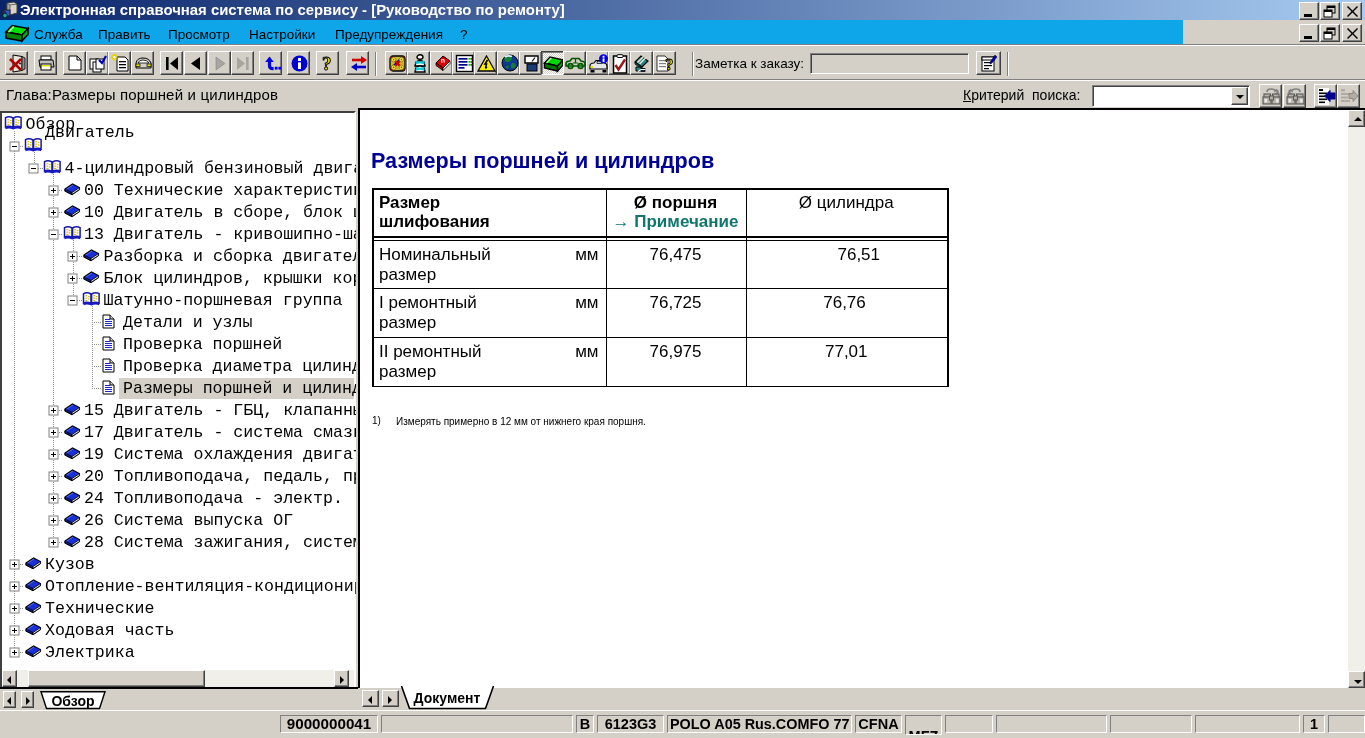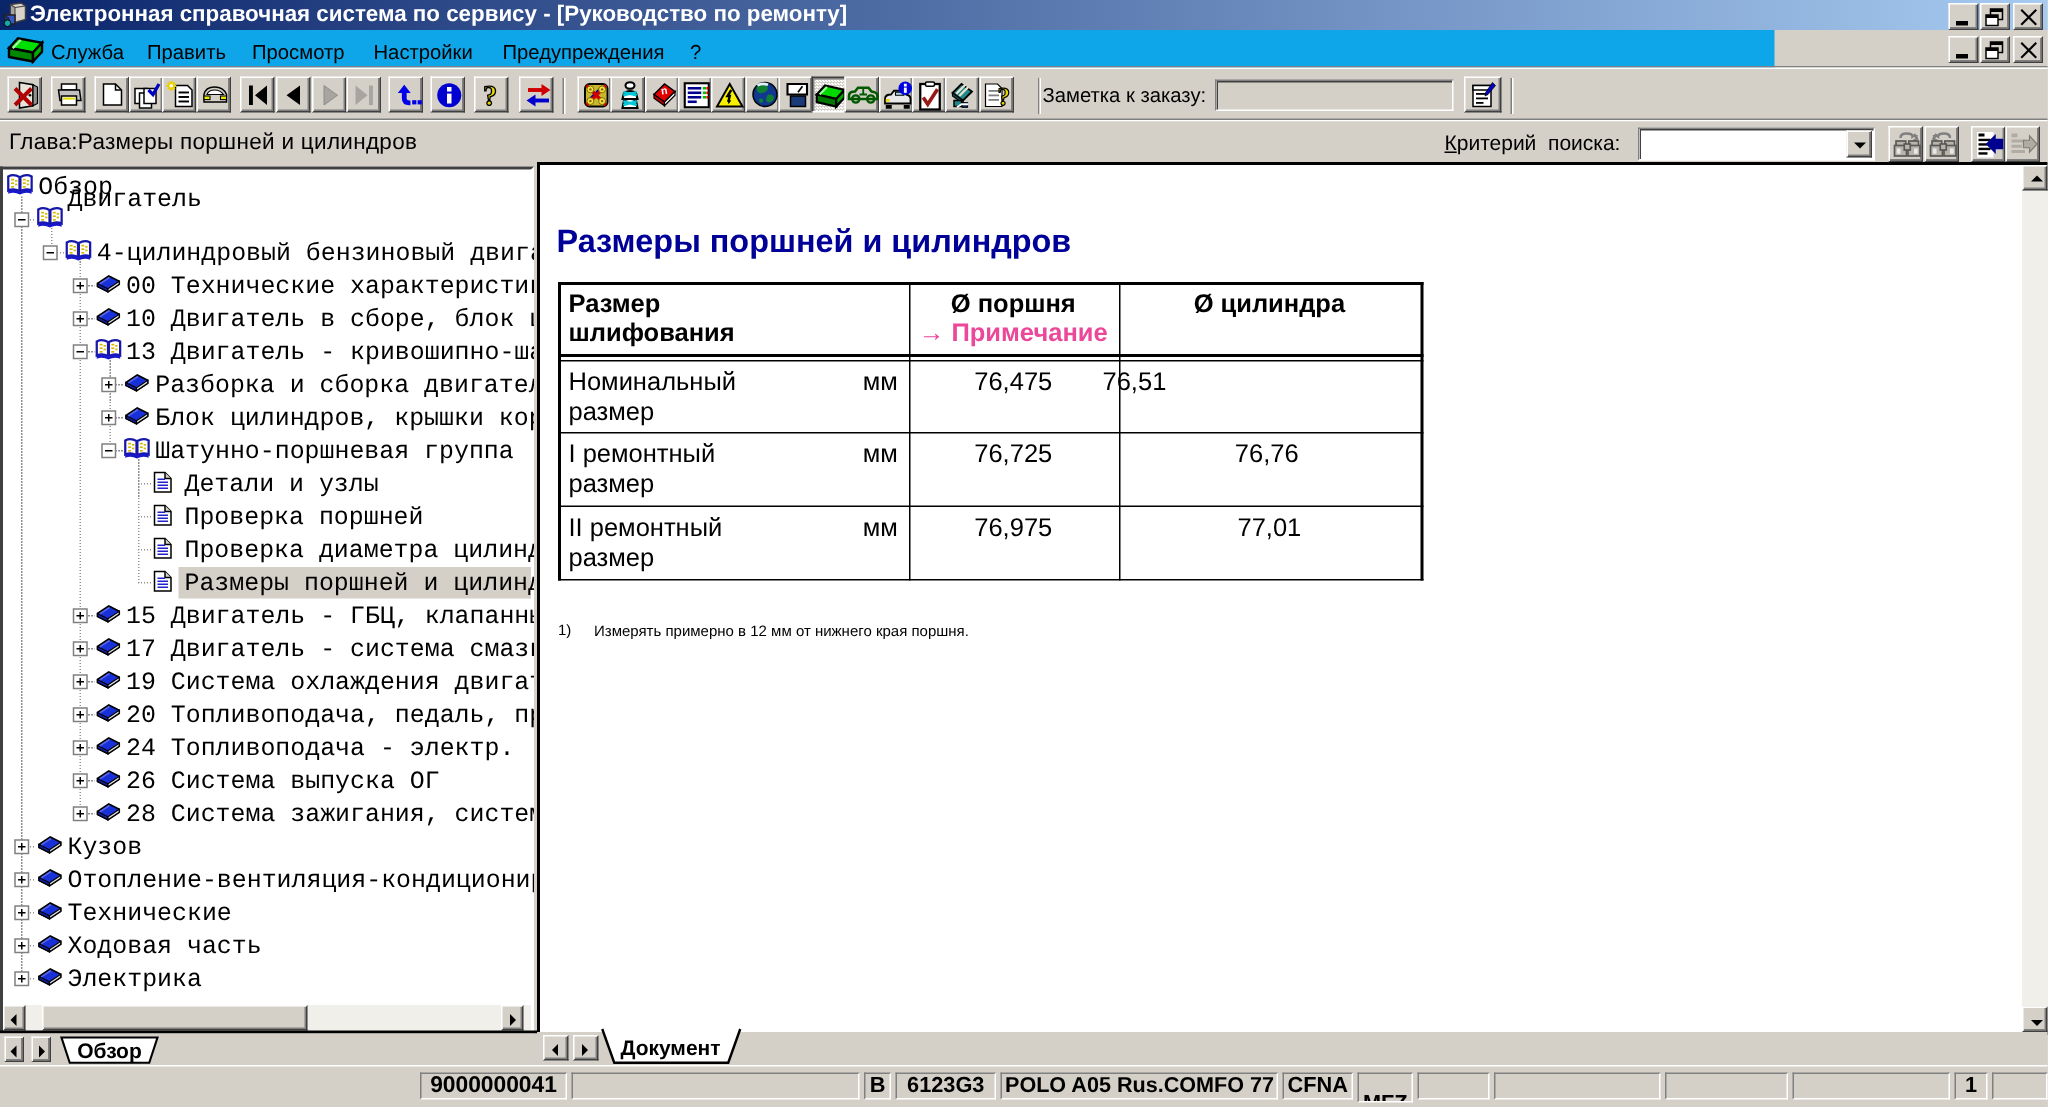--- a/index.html
+++ b/index.html
@@ -832,26 +832,26 @@
 <div class="abs" style="left:12px;top:126px;width:576.5px;height:1.5px;background:#000"></div>
 <div class="abs" style="left:12px;top:129.5px;width:576.5px;height:1.5px;background:#000"></div>
 <div class="abs" style="left:12px;top:177.5px;width:576.5px;height:1.5px;background:#000"></div>
 <div class="abs" style="left:12px;top:226.5px;width:576.5px;height:1.5px;background:#000"></div>
 <div class="abs" style="left:12px;top:275.5px;width:576.5px;height:1.5px;background:#000"></div>
 <div class="abs" style="left:12px;top:78px;width:1.5px;height:199.0px;background:#000"></div>
 <div class="abs" style="left:245.5px;top:78px;width:1.5px;height:199.0px;background:#000"></div>
 <div class="abs" style="left:385.5px;top:78px;width:1.5px;height:199.0px;background:#000"></div>
 <div class="abs" style="left:587px;top:78px;width:1.5px;height:199.0px;background:#000"></div>
 <div class="abs" style="left:19px;top:82.5px;font-size:17px;font-weight:bold;line-height:19.6px">Размер<br>шлифования</div>
-<div class="abs" style="left:245.5px;top:82.5px;width:140.0px;text-align:center;font-size:17px;font-weight:bold;line-height:19.6px">Ø поршня<br><span style="color:#ec4899">→ Примечание</span></div>
-<div class="abs" style="left:385.5px;top:82.5px;width:201.5px;text-align:center;font-size:17px;font-weight:bold;line-height:19.6px">Ø цилиндра</div>
+<div class="abs" style="left:245.5px;top:82.5px;width:140.0px;text-align:center;font-size:17px;font-weight:bold;line-height:19.6px">Ø поршня<br><span style="color:#0f766e">→ Примечание</span></div>
+<div class="abs" style="left:385.5px;top:82.5px;width:201.5px;text-align:center;font-size:17px;font-weight:normal;line-height:19.6px">Ø цилиндра</div>
 <div class="abs" style="left:19px;top:135.0px;font-size:17px;line-height:19.6px">Номинальный<br>размер</div>
 <div class="abs" style="left:202.5px;top:135.0px;width:36px;text-align:right;font-size:17px;line-height:19.6px">мм</div>
 <div class="abs" style="left:245.5px;top:135.0px;width:140.0px;text-align:center;font-size:17px;line-height:19.6px">76,475</div>
-<div class="abs" style="left:375px;top:135.0px;width:201.5px;text-align:left;font-size:17px;line-height:19.6px">76,51</div>
+<div class="abs" style="left:398px;top:135.0px;width:201.5px;text-align:center;font-size:17px;line-height:19.6px">76,51</div>
 <div class="abs" style="left:19px;top:183.0px;font-size:17px;line-height:19.6px">I ремонтный<br>размер</div>
 <div class="abs" style="left:202.5px;top:183.0px;width:36px;text-align:right;font-size:17px;line-height:19.6px">мм</div>
 <div class="abs" style="left:245.5px;top:183.0px;width:140.0px;text-align:center;font-size:17px;line-height:19.6px">76,725</div>
 <div class="abs" style="left:385.5px;top:183.0px;width:198px;text-align:center;font-size:17px;line-height:19.6px">76,76</div>
 <div class="abs" style="left:19px;top:232.0px;font-size:17px;line-height:19.6px">II ремонтный<br>размер</div>
 <div class="abs" style="left:202.5px;top:232.0px;width:36px;text-align:right;font-size:17px;line-height:19.6px">мм</div>
 <div class="abs" style="left:245.5px;top:232.0px;width:140.0px;text-align:center;font-size:17px;line-height:19.6px">76,975</div>
 <div class="abs" style="left:385.5px;top:232.0px;width:201.5px;text-align:center;font-size:17px;line-height:19.6px">77,01</div>
   <div class="abs" style="left:12px;top:305px;font-size:10px">1)</div>
   <div class="abs" style="left:36px;top:306px;font-size:10px">Измерять примерно в 12 мм от нижнего края поршня.</div>

